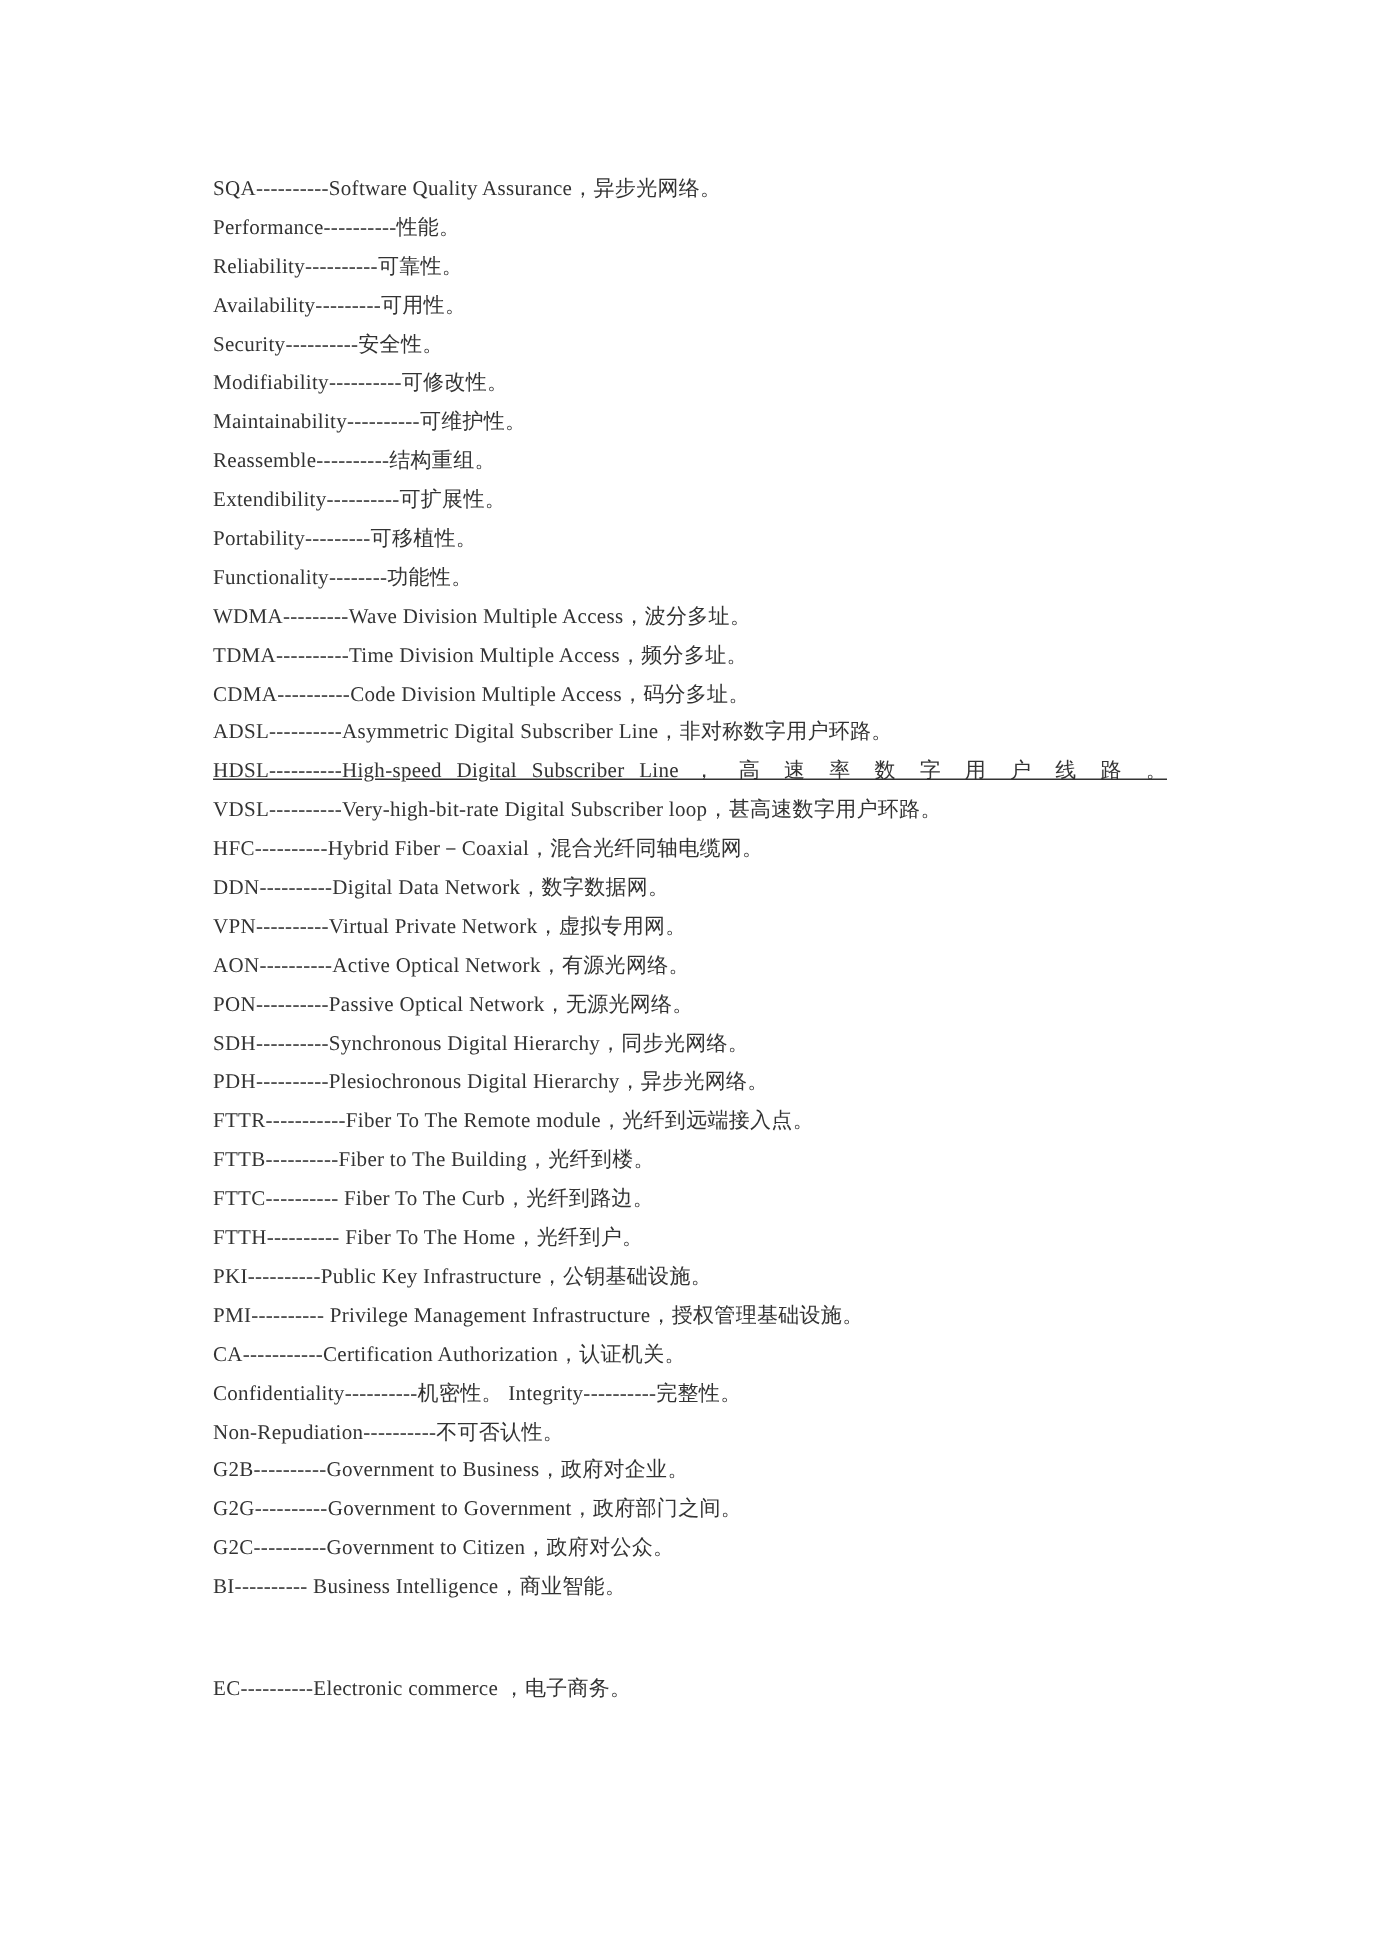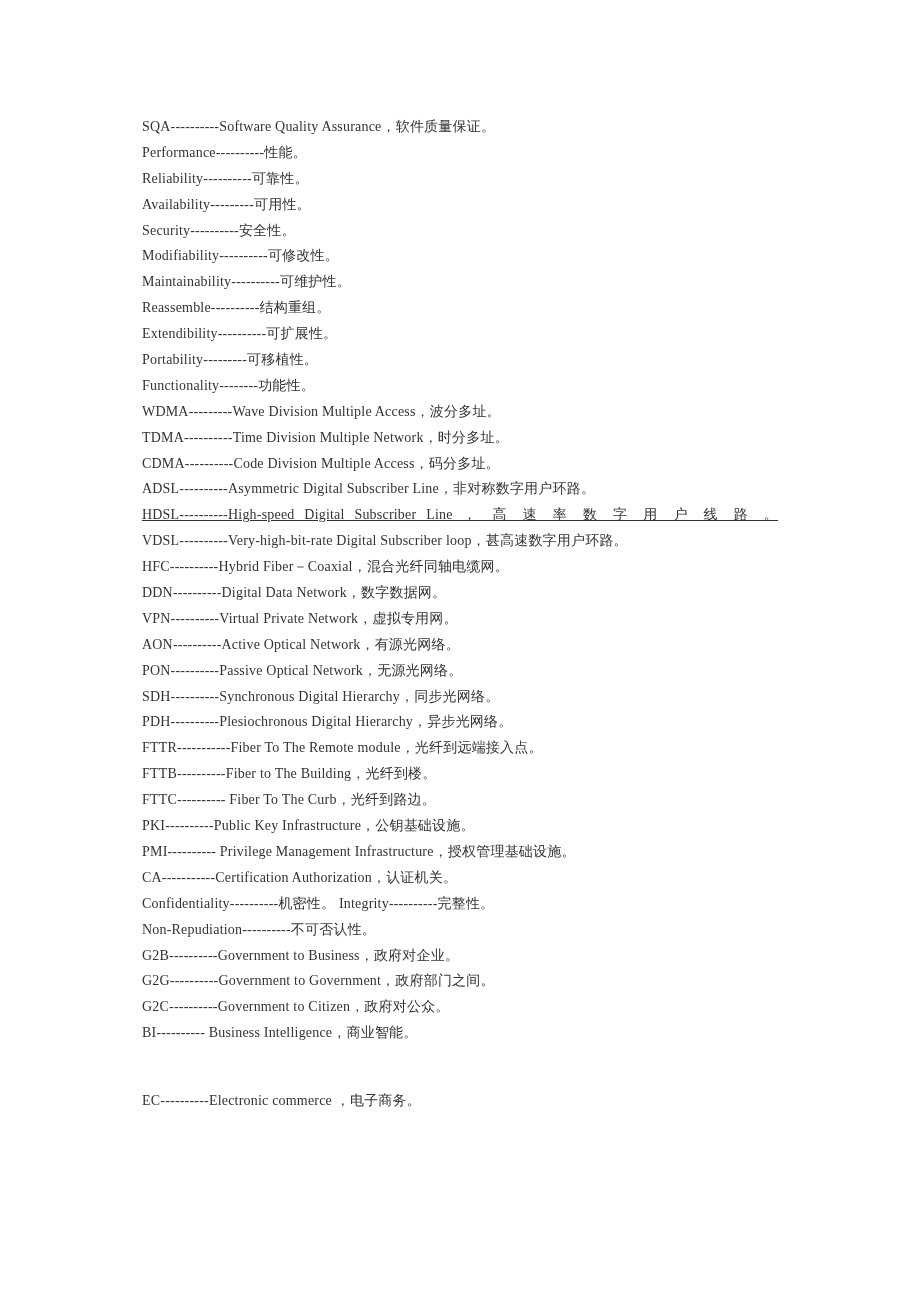--- a/index.html
+++ b/index.html
@@ -23,47 +23,48 @@
       text-decoration: underline;
     }
     .gap {
       height: 42px;
     }
   </style>
 </head>
 <body>
 
 <div id="block1">
-    <div class="line">SQA----------Software Quality Assurance，软件质量保证。</div>
+    <div class="line">SQA----------Software Quality Assurance，异步光网络。</div>
     <div class="line">Performance----------性能。</div>
     <div class="line">Reliability----------可靠性。</div>
     <div class="line">Availability---------可用性。</div>
     <div class="line">Security----------安全性。</div>
     <div class="line">Modifiability----------可修改性。</div>
     <div class="line">Maintainability----------可维护性。</div>
     <div class="line">Reassemble----------结构重组。</div>
     <div class="line">Extendibility----------可扩展性。</div>
     <div class="line">Portability---------可移植性。</div>
     <div class="line">Functionality--------功能性。</div>
     <div class="line">WDMA---------Wave Division Multiple Access，波分多址。</div>
-    <div class="line">TDMA----------Time Division Multiple Network，时分多址。</div>
+    <div class="line">TDMA----------Time Division Multiple Access，频分多址。</div>
     <div class="line">CDMA----------Code Division Multiple Access，码分多址。</div>
     <div class="line">ADSL----------Asymmetric Digital Subscriber Line，非对称数字用户环路。</div>
     <div class="line justified">HDSL----------High-speed Digital Subscriber Line ， 高 速 率 数 字 用 户 线 路 。</div>
     <div class="line">VDSL----------Very-high-bit-rate Digital Subscriber loop，甚高速数字用户环路。</div>
     <div class="line">HFC----------Hybrid Fiber－Coaxial，混合光纤同轴电缆网。</div>
     <div class="line">DDN----------Digital Data Network，数字数据网。</div>
     <div class="line">VPN----------Virtual Private Network，虚拟专用网。</div>
     <div class="line">AON----------Active Optical Network，有源光网络。</div>
     <div class="line">PON----------Passive Optical Network，无源光网络。</div>
     <div class="line">SDH----------Synchronous Digital Hierarchy，同步光网络。</div>
     <div class="line">PDH----------Plesiochronous Digital Hierarchy，异步光网络。</div>
     <div class="line">FTTR-----------Fiber To The Remote module，光纤到远端接入点。</div>
     <div class="line">FTTB----------Fiber to The Building，光纤到楼。</div>
     <div class="line">FTTC---------- Fiber To The Curb，光纤到路边。</div>
+    <div class="line">FTTH---------- Fiber To The Home，光纤到户。</div>
     <div class="line">PKI----------Public Key Infrastructure，公钥基础设施。</div>
     <div class="line">PMI---------- Privilege Management Infrastructure，授权管理基础设施。</div>
     <div class="line">CA-----------Certification Authorization，认证机关。</div>
     <div class="line">Confidentiality----------机密性。 Integrity----------完整性。</div>
     <div class="line">Non-Repudiation----------不可否认性。</div>
     <div class="line">G2B----------Government to Business，政府对企业。</div>
     <div class="line">G2G----------Government to Government，政府部门之间。</div>
     <div class="line">G2C----------Government to Citizen，政府对公众。</div>
     <div class="line">BI---------- Business Intelligence，商业智能。</div>
   </div>

